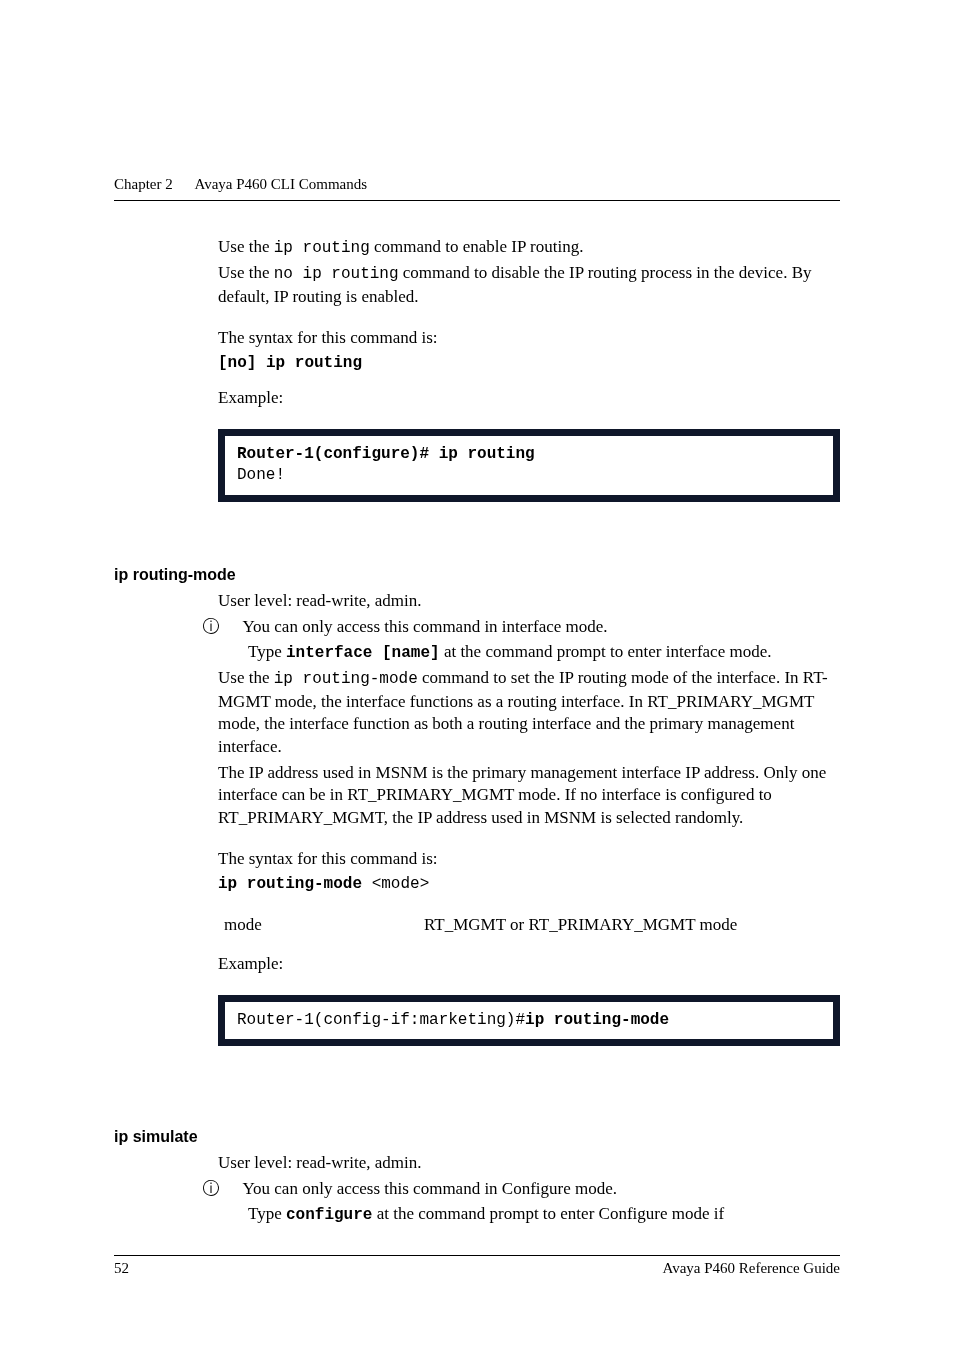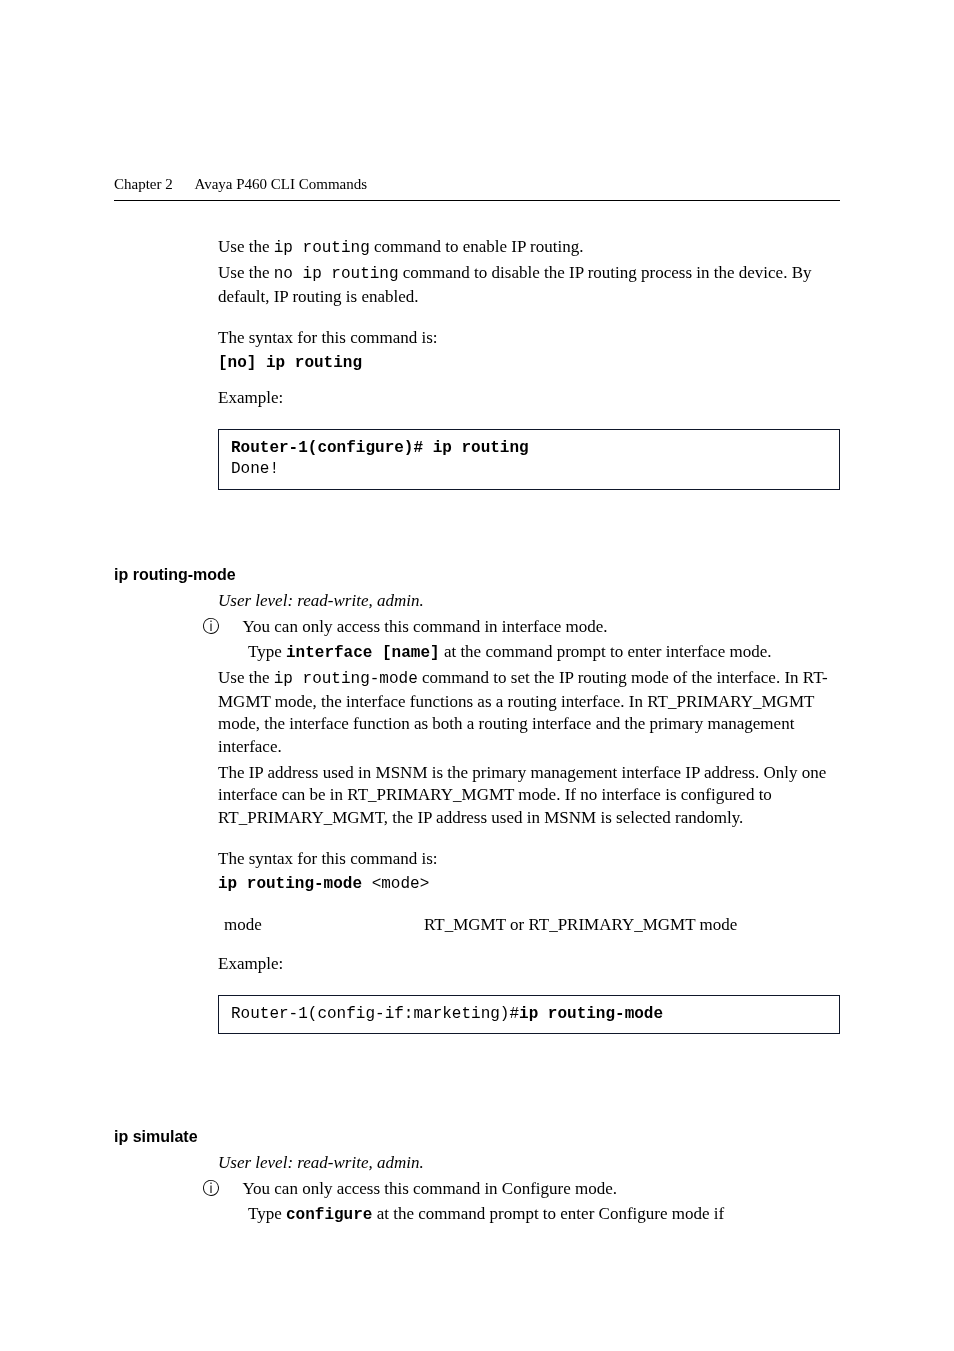--- a/index.html
+++ b/index.html
@@ -37,35 +37,35 @@
     right: 114px;
     font-size: 17px;
     line-height: 1.33;
   }
   .para { margin: 0 0 3px 0; }
   .gap-small { height: 10px; }
   .gap-med { height: 16px; }
   .mono { font-family: "Courier New", Courier, monospace; font-size: 16px; }
   .bold { font-weight: bold; }
   .codebox {
-    border: 1px solid #0f172a;
+    border: 7px solid #0f172a;
     padding: 8px 12px;
     margin: 6px 0 6px 0;
     font-family: "Courier New", Courier, monospace;
     font-size: 16px;
     line-height: 1.35;
   }
   .section-heading {
     position: absolute;
     left: 114px;
     font-family: Arial, Helvetica, sans-serif;
     font-weight: bold;
     font-size: 16px;
   }
-  .italic { font-style: italic; }
+  .italic { }
   .info-icon {
     font-family: Arial, sans-serif;
     display: inline-block;
     width: 16px;
     text-align: center;
   }
   .hang {
     padding-left: 30px;
     text-indent: -30px;
   }
@@ -173,14 +173,18 @@
     <p class="para italic">User level: read-write, admin.</p>
 
     <p class="para hang">
       <span class="info-icon">ⓘ</span>&nbsp;&nbsp;<span>You can only access this command in Configure mode.</span>
     </p>
     <p class="para hang-inner">
       <span>Type </span><span class="mono bold">configure</span><span> at the command prompt to enter Configure mode if</span>
     </p>
   </div>
 
+  <div class="footer">
+    <span>52</span>
+    <span>Avaya P460 Reference Guide</span>
+  </div>
 
 </div>
 
 </body></html>

